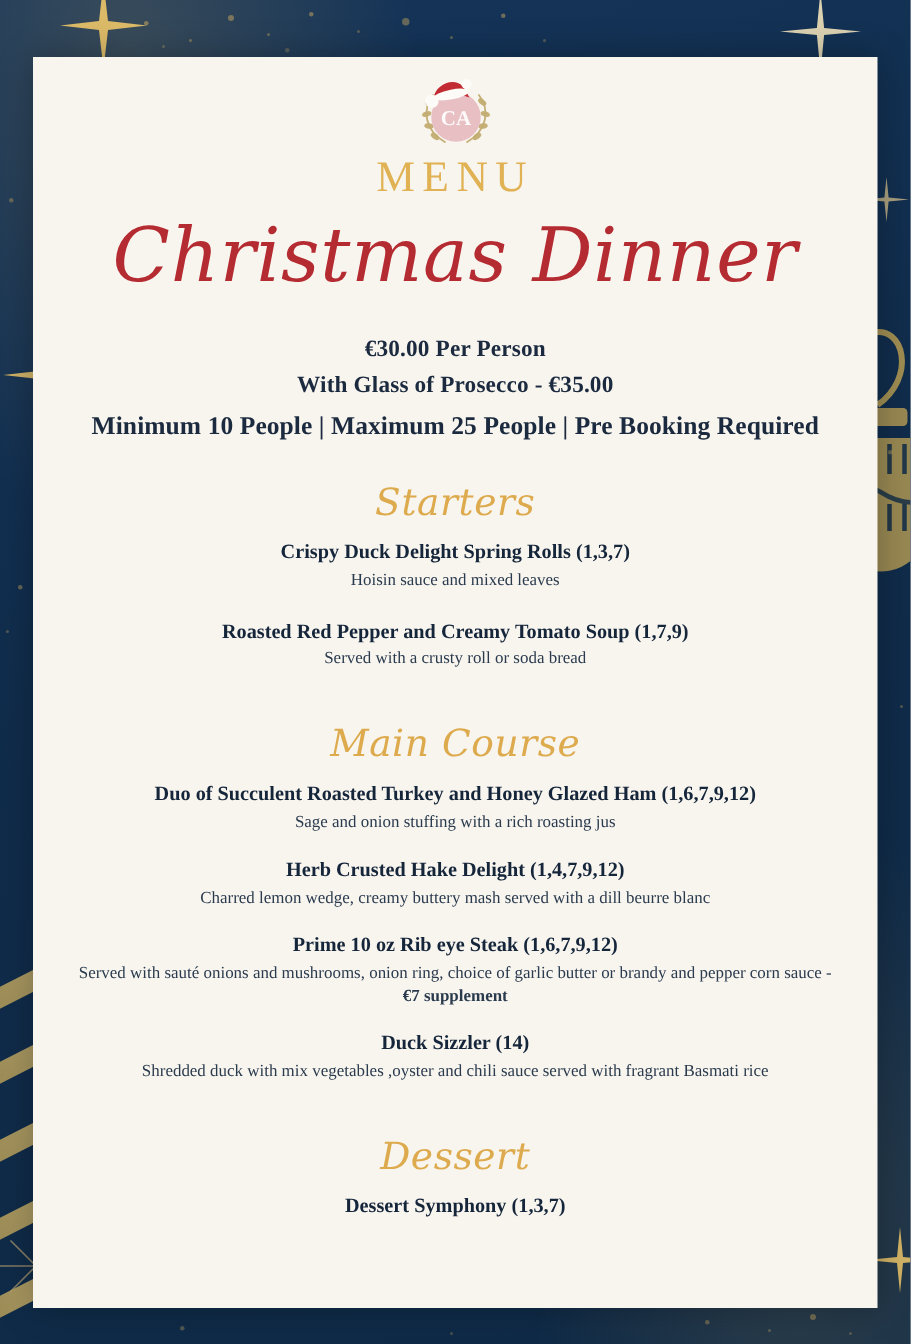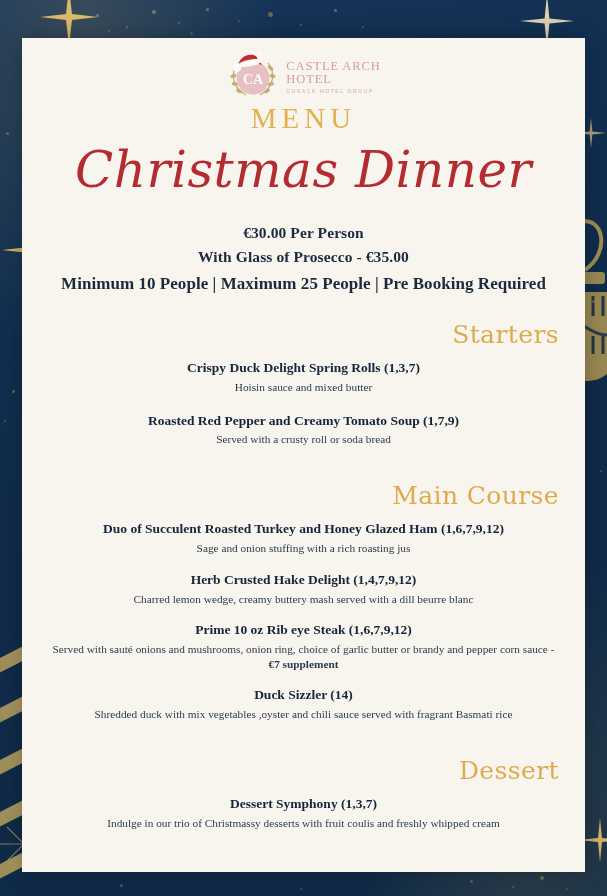--- a/index.html
+++ b/index.html
@@ -123,25 +123,25 @@
     line-height:1.55;
   }
   .price-note {
     font-size:17px; font-weight:bold;
     margin-top:5px; letter-spacing:.05px;
   }
 
   
   .section-head {
     font-family:"DejaVu Serif", serif;
+    font-style:italic;
     font-size:25px;
     color:#ddab4e;
     line-height:1;
     letter-spacing:.4px;
-    text-align:right;
   }
   #starters-head { margin-top:28px; }
   #mains-head    { margin-top:36px; }
   #dessert-head  { margin-top:36px; }
 
   .dish { margin-top:13px; }
   .dish-name {
     font-size:13.5px;
     font-weight:bold;
     color:#15253a;
@@ -282,41 +282,36 @@
         <circle cx="27" cy="27" r="16.5" fill="#e8c0c4"></circle>
 
         <text x="27" y="32.5" text-anchor="middle" font-family="Liberation Serif, serif" font-size="14" fill="#ffffff" opacity=".92">CA</text>
 
         <path d="M12 15 C13 5, 26 0, 32 7 L36 14 C28 11, 18 12, 12 15 Z" fill="#c32b32"></path>
         <circle cx="11" cy="16.5" r="4.4" fill="#fdfbf7"></circle>
         <ellipse cx="24" cy="12" rx="12" ry="3.3" fill="#fdfbf7" transform="rotate(-11 24 12)"></ellipse>
         <circle cx="34" cy="5" r="3.4" fill="#fdfbf7"></circle>
       </svg>
     </div>
-    <div id="logo-words">
-      <div class="brand-line1">CASTLE ARCH</div>
-      <div class="brand-line2">HOTEL</div>
-      <div class="brand-sub">CUSACK HOTEL GROUP</div>
-    </div>
   </div>
 
   <div id="title-menu">MENU</div>
   <div id="title-script">Christmas Dinner</div>
 
   <div id="price-block">
     <div class="price-main">€30.00 Per Person</div>
     <div class="price-main">With Glass of Prosecco - €35.00</div>
     <div class="price-note">Minimum 10 People | Maximum 25 People | Pre Booking Required</div>
   </div>
 
   <div class="section-head" id="starters-head">Starters</div>
 
   <div class="dish">
     <div class="dish-name">Crispy Duck Delight Spring Rolls (1,3,7)</div>
-    <div class="dish-desc">Hoisin sauce and mixed butter</div>
+    <div class="dish-desc">Hoisin sauce and mixed leaves</div>
   </div>
   <div class="dish" style="margin-top:18px;">
     <div class="dish-name">Roasted Red Pepper and Creamy Tomato Soup (1,7,9)</div>
     <div class="dish-desc">Served with a crusty roll or soda bread</div>
   </div>
 
   <div class="section-head" id="mains-head">Main Course</div>
 
   <div class="dish">
     <div class="dish-name">Duo of Succulent Roasted Turkey and Honey Glazed Ham (1,6,7,9,12)</div>
@@ -332,16 +327,15 @@
   </div>
   <div class="dish" style="margin-top:16px;">
     <div class="dish-name">Duck Sizzler (14)</div>
     <div class="dish-desc">Shredded duck with mix vegetables ,oyster and chili sauce served with fragrant Basmati rice</div>
   </div>
 
   <div class="section-head" id="dessert-head">Dessert</div>
 
   <div class="dish">
     <div class="dish-name">Dessert Symphony (1,3,7)</div>
-    <div class="dish-desc">Indulge in our trio of Christmassy desserts with fruit coulis and freshly whipped cream</div>
   </div>
 
 </div>
 
 </body></html>

